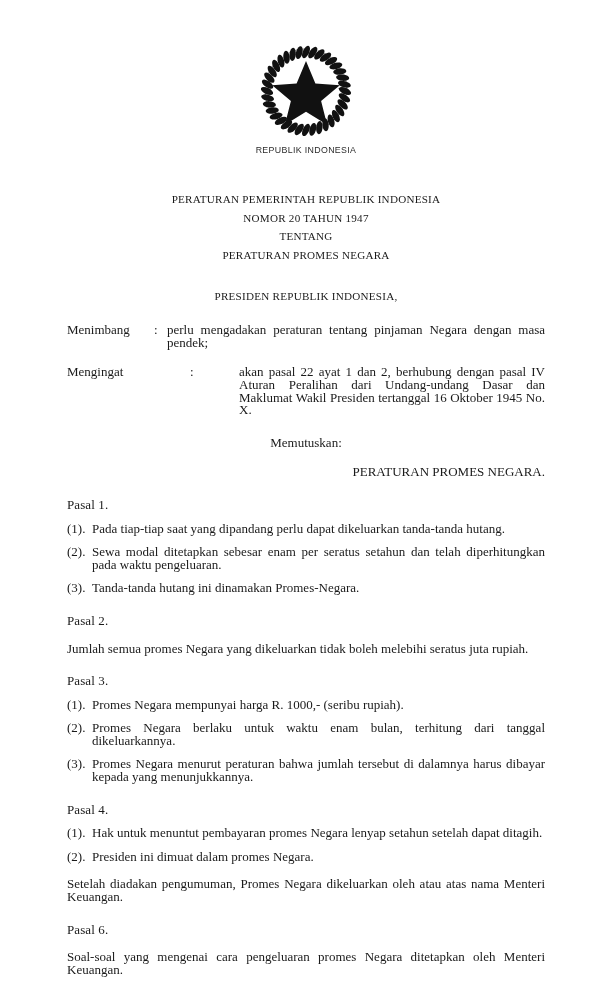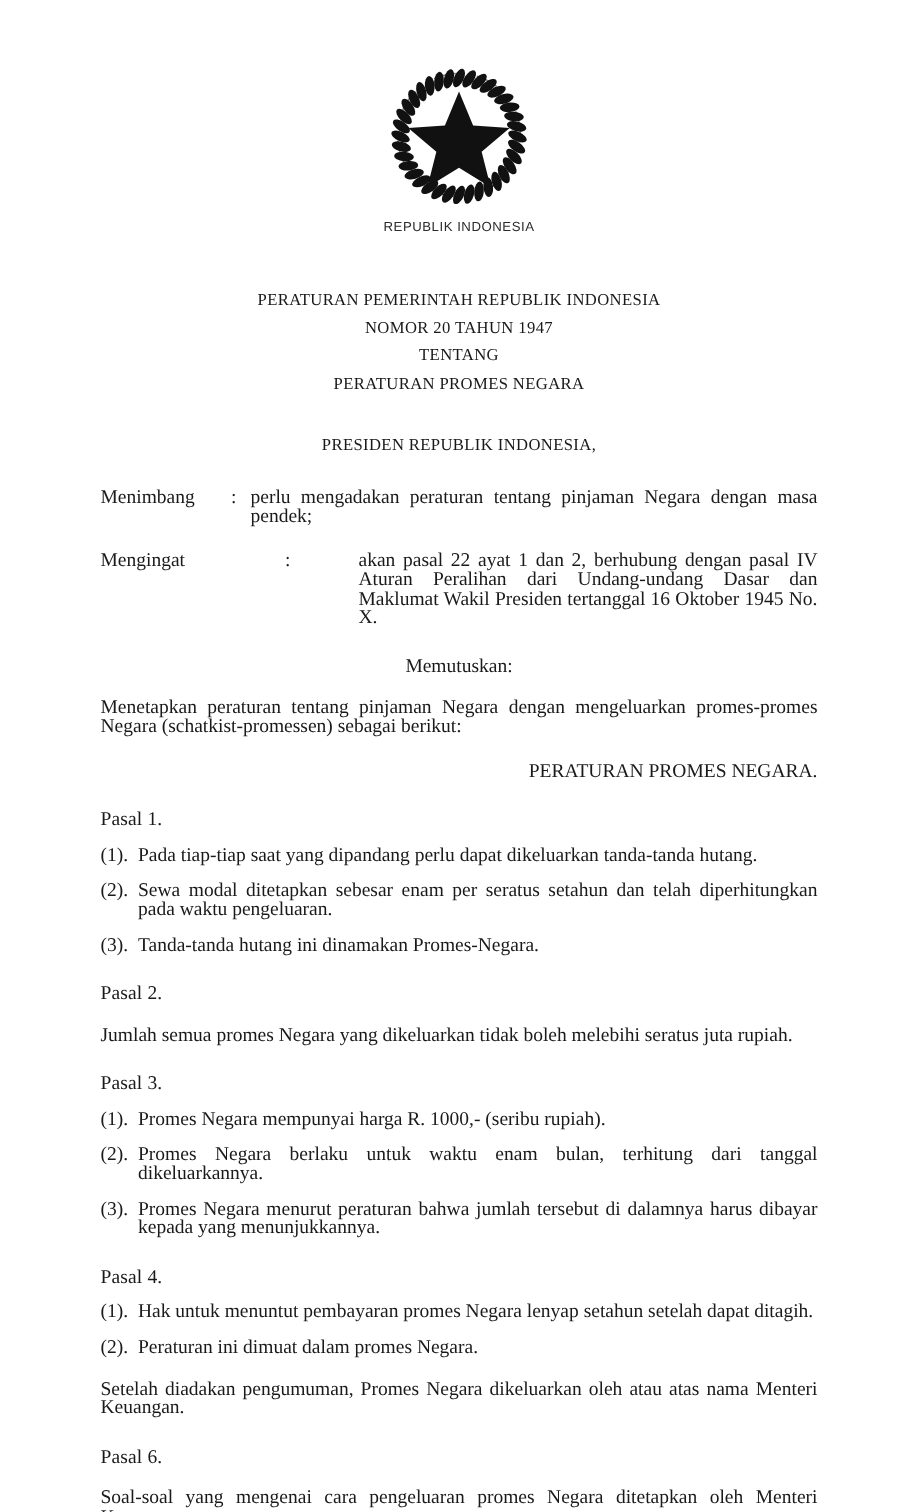--- a/index.html
+++ b/index.html
@@ -286,21 +286,20 @@
     </div>
 
     <div class="clause-row second">
       <div class="clause-label">Mengingat</div>
       <div class="clause-colon">:</div>
       <div class="clause-text">akan pasal 22 ayat 1 dan 2, berhubung dengan pasal IV Aturan Peralihan dari Undang-undang Dasar dan Maklumat Wakil Presiden tertanggal 16 Oktober 1945 No. X.</div>
     </div>
 
     <div class="centered">Memutuskan:</div>
 
-    <div class="para">Menetapkan peraturan tentang pinjaman Negara dengan mengeluarkan promes-promes Negara (schatkist-promessen) sebagai berikut:</div>
 
     <div class="centered tight">PERATURAN PROMES NEGARA.</div>
 
     <div class="pasal-head">Pasal 1.</div>
     <div class="item">
       <div class="item-num">(1).</div>
       <div class="item-text">Pada tiap-tiap saat yang dipandang perlu dapat dikeluarkan tanda-tanda hutang.</div>
     </div>
     <div class="item">
       <div class="item-num">(2).</div>
@@ -328,21 +327,21 @@
       <div class="item-text">Promes Negara menurut peraturan bahwa jumlah tersebut di dalamnya harus dibayar kepada yang menunjukkannya.</div>
     </div>
 
     <div class="pasal-head">Pasal 4.</div>
     <div class="item">
       <div class="item-num">(1).</div>
       <div class="item-text">Hak untuk menuntut pembayaran promes Negara lenyap setahun setelah dapat ditagih.</div>
     </div>
     <div class="item">
       <div class="item-num">(2).</div>
-      <div class="item-text">Peraturan ini dimuat dalam promes Negara.</div>
+      <div class="item-text">Presiden ini dimuat dalam promes Negara.</div>
     </div>
     <div class="para">Setelah diadakan pengumuman, Promes Negara dikeluarkan oleh atau atas nama Menteri Keuangan.</div>
 
     <div class="pasal-head">Pasal 6.</div>
     <div class="para">Soal-soal yang mengenai cara pengeluaran promes Negara ditetapkan oleh Menteri Keuangan.</div>
 
   </div>
 </div>
 
 </body></html>

